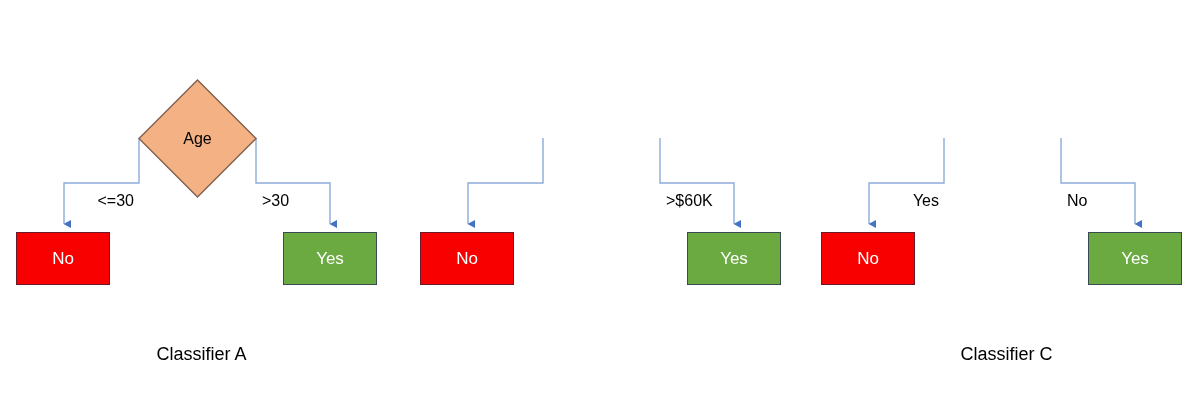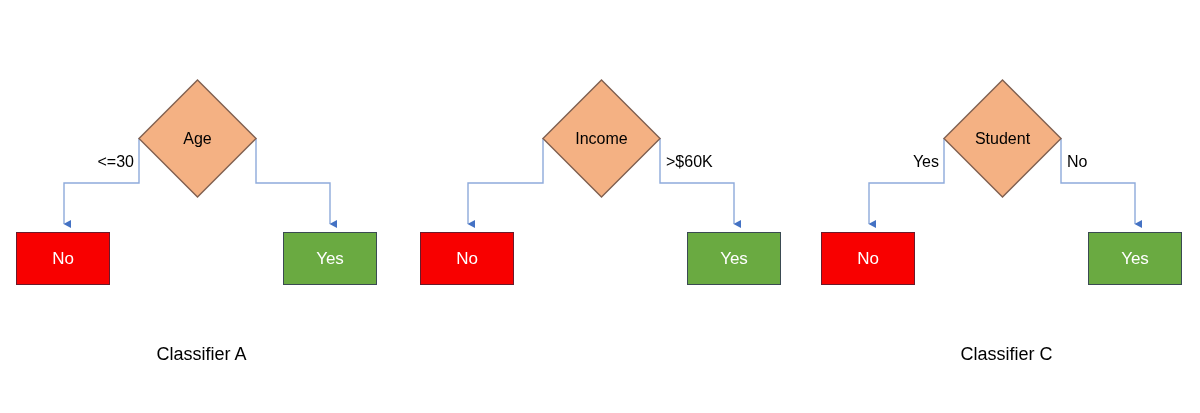--- a/index.html
+++ b/index.html
@@ -81,20 +81,21 @@
     height: 413px;
     pointer-events: none;
   }
   
   .edge-label {
     position: absolute;
     font-size: 16px;
     color: #000000;
     white-space: nowrap;
     line-height: 1;
+    margin-top: 39px;
   }
   .edge-label.left-edge {
     left: 0;
     top: 154px;
     width: 134px;
     text-align: right;
   }
   .edge-label.right-edge {
     left: 262px;
     top: 154px;
@@ -131,71 +132,60 @@
     </svg>
 
     <div class="diamond">
       <svg width="119" height="119" viewBox="0 0 119 119">
         <polygon points="59.5,1 118,59.5 59.5,118 1,59.5" fill="#f4b183" stroke="#7f5f4f" stroke-width="1.4"></polygon>
       </svg>
       <div class="diamond-label">Age</div>
     </div>
 
     <div class="edge-label left-edge">&lt;=30</div>
+    <div class="edge-label right-edge">&gt;30</div>
 
     <div class="leaf left neg">No</div>
     <div class="leaf right pos">Yes</div>
 
     <div class="caption">Classifier A</div>
   </div>
 
   <div class="tree" style="left:404px;">
 
     <svg class="connectors" width="403" height="413" viewBox="0 0 403 413">
       <defs>
         <marker id="arrowB" markerWidth="9" markerHeight="9" refX="4.5" refY="7.5" orient="auto" markerUnits="userSpaceOnUse">
           <path d="M0.5,0.5 L8.5,0.5 L4.5,8 Z" fill="#4472c4"></path>
         </marker>
       </defs>
       <path d="M139,138 L139,183 L64,183 L64,224" fill="none" stroke="#8eaadb" stroke-width="1.4" marker-end="url(#arrowB)"></path>
       <path d="M256,138 L256,183 L330,183 L330,224" fill="none" stroke="#8eaadb" stroke-width="1.4" marker-end="url(#arrowB)"></path>
     </svg>
 
-    <div class="diamond">
-      <svg width="119" height="119" viewBox="0 0 119 119">
-        <polygon points="59.5,1 118,59.5 59.5,118 1,59.5" fill="#f4b183" stroke="#7f5f4f" stroke-width="1.4"></polygon>
-      </svg>
-      <div class="diamond-label">Income</div>
-    </div>
 
     <div class="edge-label right-edge">&gt;$60K</div>
 
     <div class="leaf left neg">No</div>
     <div class="leaf right pos">Yes</div>
 
   </div>
 
   <div class="tree" style="left:805px;">
 
     <svg class="connectors" width="403" height="413" viewBox="0 0 403 413">
       <defs>
         <marker id="arrowC" markerWidth="9" markerHeight="9" refX="4.5" refY="7.5" orient="auto" markerUnits="userSpaceOnUse">
           <path d="M0.5,0.5 L8.5,0.5 L4.5,8 Z" fill="#4472c4"></path>
         </marker>
       </defs>
       <path d="M139,138 L139,183 L64,183 L64,224" fill="none" stroke="#8eaadb" stroke-width="1.4" marker-end="url(#arrowC)"></path>
       <path d="M256,138 L256,183 L330,183 L330,224" fill="none" stroke="#8eaadb" stroke-width="1.4" marker-end="url(#arrowC)"></path>
     </svg>
 
-    <div class="diamond">
-      <svg width="119" height="119" viewBox="0 0 119 119">
-        <polygon points="59.5,1 118,59.5 59.5,118 1,59.5" fill="#f4b183" stroke="#7f5f4f" stroke-width="1.4"></polygon>
-      </svg>
-      <div class="diamond-label">Student</div>
-    </div>
 
     <div class="edge-label left-edge">Yes</div>
     <div class="edge-label right-edge">No</div>
 
     <div class="leaf left neg">No</div>
     <div class="leaf right pos">Yes</div>
 
     <div class="caption">Classifier C</div>
   </div>
 

